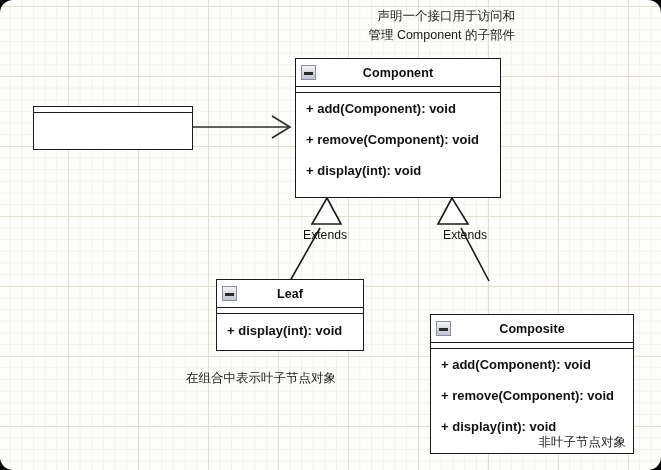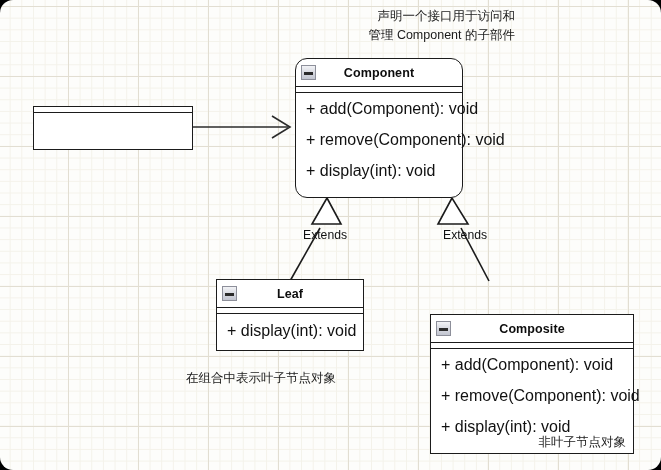--- a/index.html
+++ b/index.html
@@ -49,27 +49,28 @@
     border-bottom: 1.6px solid #1b1b1b;
     box-sizing: border-box;
     background: #ffffff;
   }
   .uml-attrs.last { border-bottom: none; }
   .uml-ops {
     padding: 0;
     box-sizing: border-box;
   }
   .uml-op {
-    font-size: 16px;
+    font-size: 13px;
     color: #111111;
     padding-left: 10px;
     height: 31px;
     line-height: 31px;
     white-space: nowrap;
     box-sizing: border-box;
+    font-weight: bold;
   }
   .collapse-icon {
     position: absolute;
     left: 5px;
     top: 6px;
     width: 15px;
     height: 15px;
     border: 1px solid #8d8f9a;
     background: linear-gradient(180deg, #f2f3f6 0%, #d6d8e0 55%, #c2c5d0 100%);
     box-sizing: border-box;
@@ -132,21 +133,21 @@
   </svg>
 
   <div class="note" style="left:300px; top:7px; width:215px;">声明一个接口用于访问和
 管理 Component 的子部件</div>
 
   <div class="uml-box" style="left:33px; top:106px; width:160px; height:44px;">
     <div class="uml-attrs"></div>
     <div class="uml-attrs last"></div>
   </div>
 
-  <div class="uml-box" style="left:295px; top:58px; width:168px; height:140px;border-radius:12px;">
+  <div class="uml-box" style="left:295px; top:58px; width:206px; height:140px;">
     <div class="uml-title">
       <span class="collapse-icon"></span>
       <span>Component</span>
     </div>
     <div class="uml-attrs"></div>
     <div class="uml-ops">
       <div class="uml-op">+ add(Component): void</div>
       <div class="uml-op">+ remove(Component): void</div>
       <div class="uml-op">+ display(int): void</div>
     </div>

